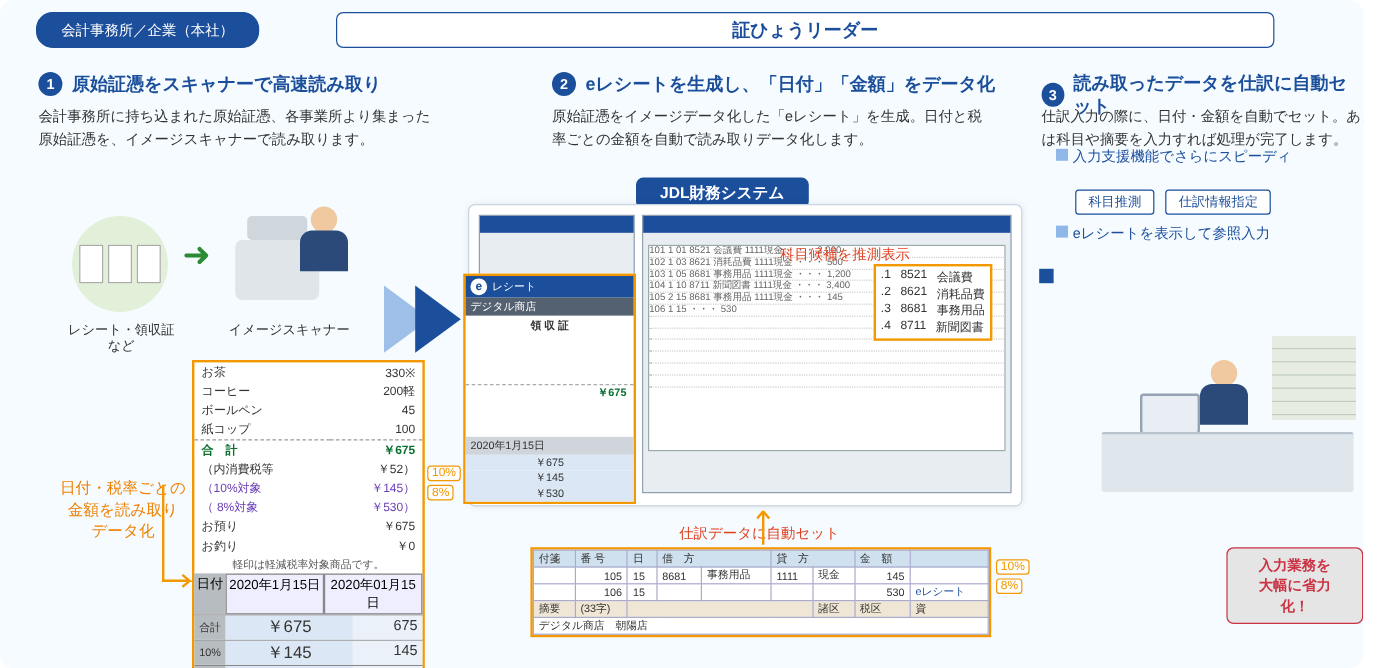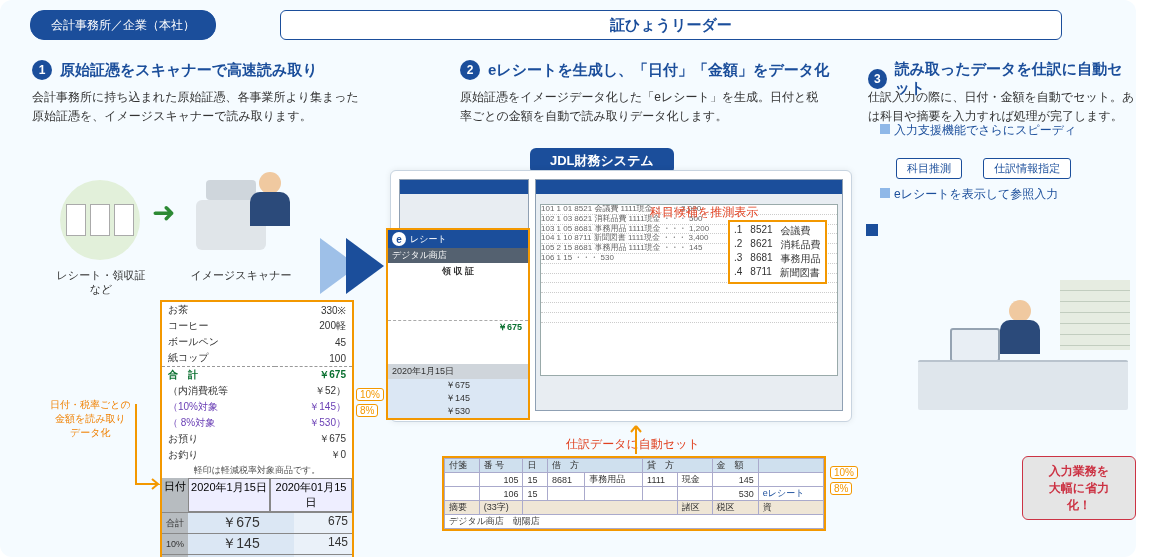--- a/index.html
+++ b/index.html
@@ -31,21 +31,21 @@
 .receipt-big td{padding:1px 6px}
 .receipt-big .trow-total td{color:#0a7030;font-weight:bold;border-top:1px dashed #999}
 .receipt-big .footnote{font-size:9px;color:#555;text-align:center}
 .receipt-date-band{background:#b7bcc0;color:#000;display:flex;font-size:11px}
 .receipt-date-band span{flex:1;text-align:center;border:1px solid #888;background:#eef;padding:1px 0}
 .receipt-amt-row{display:flex;border-top:1px solid #888}
 .receipt-amt-row .lab{width:26px;background:#b7bcc0;font-size:9px;display:flex;align-items:center;justify-content:center}
 .receipt-amt-row .val{flex:1;background:#dbe7f4;text-align:center;font-size:14px;padding:1px 0}
 .receipt-amt-row .val2{width:50px;background:#eaf1f9;text-align:right;padding:1px 4px;font-size:12px}
 .ratechip{position:absolute;font-size:10px;color:#f39800;border:1px solid #f39800;border-radius:3px;padding:0 3px;background:#fff}
-.orange-callout{position:absolute;color:#f08000;font-size:10px;text-align:center;line-height:1.4}
+.orange-callout{position:absolute;color:#f08000;font-size:13px;text-align:center;line-height:1.4}
 
 
 .sys-badge{position:absolute;background:#1b4e9b;color:#fff;border-radius:6px;padding:4px 20px;font-size:13px;font-weight:bold}
 .sys-frame{position:absolute;background:#fff;border:1px solid #c8d4e0;border-radius:6px;box-shadow:0 0 6px rgba(0,0,0,0.08)}
 .sys-window{position:absolute;background:#e8edf2;border:1px solid #8fa0b3}
 .sys-titlebar{height:14px;background:#1b4e9b}
 .sys-grid{position:absolute;background:#fff;border:1px solid #9aa;font-size:8px;line-height:1.1;color:#666;overflow:hidden}
 .sys-grid .row{white-space:nowrap;border-bottom:1px dotted #ccc}
 .kmk-pop{position:absolute;background:#fff;border:2px solid #f39800;padding:2px 4px;font-size:10px}
 .kmk-pop .r{display:flex;gap:8px}
@@ -57,21 +57,21 @@
 
 
 .jnl-strip{position:absolute;background:#fff;border:2px solid #f39800;font-size:9px}
 .jnl-strip table{border-collapse:collapse;width:100%}
 .jnl-strip td,.jnl-strip th{border:1px solid #aac;padding:0 4px;text-align:left}
 .jnl-strip th{background:#cfe0ee;font-weight:normal}
 
 
 .sub-item{position:absolute;color:#1b4e9b;font-size:12px}
 .sub-item .sq{display:inline-block;width:10px;height:10px;background:#8fb8e8;margin-right:4px}
-.pill-btn{display:inline-block;border:1px solid #1b4e9b;border-radius:3px;padding:2px 10px;margin-right:18px;color:#1b4e9b;font-size:11px;background:#fff}
+.pill-btn{display:inline-block;border:1px solid #1b4e9b;border-radius:3px;padding:2px 10px;margin-right:6px;color:#1b4e9b;font-size:11px;background:#fff}
 .link-head{position:absolute;color:#1b4e9b;font-size:13px;font-weight:bold}
 .link-head .bigsq{display:inline-block;width:12px;height:12px;background:#1b4e9b;margin-right:4px}
 .result-box{position:absolute;border:1px solid #cc3344;border-radius:6px;padding:6px 14px;color:#cc3344;font-weight:bold;text-align:center;background:#e5e5e5;line-height:1.4}
 
 
 .desk{position:absolute;background:#dfe6ec;border-top:2px solid #b9c3cd;border-radius:2px}
 .person{position:absolute}
 .person .head{width:22px;height:22px;border-radius:50%;background:#f0c9a0;margin:0 auto}
 .person .body{width:40px;height:34px;background:#2b4a7a;border-radius:10px 10px 0 0;margin:-2px auto 0}
 .monitor{position:absolute;width:46px;height:30px;background:#e8eef4;border:2px solid #95a3b2;border-radius:3px}

